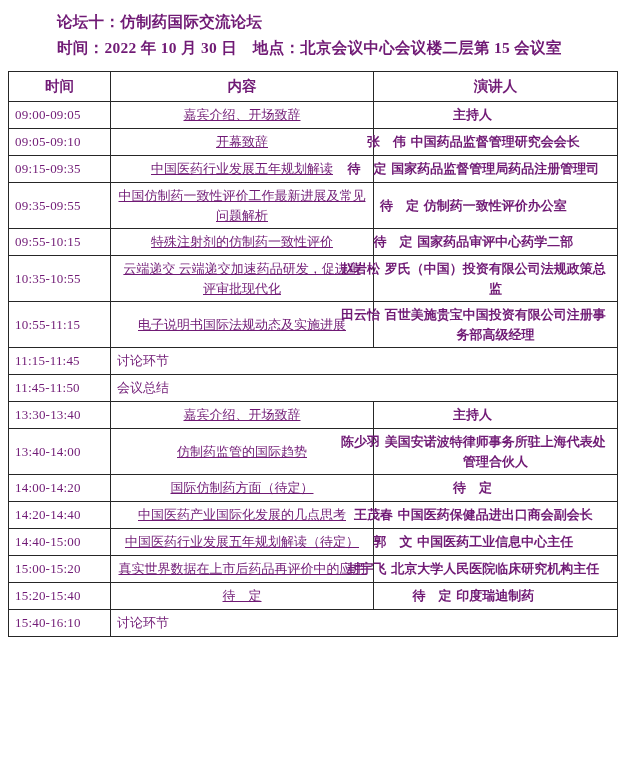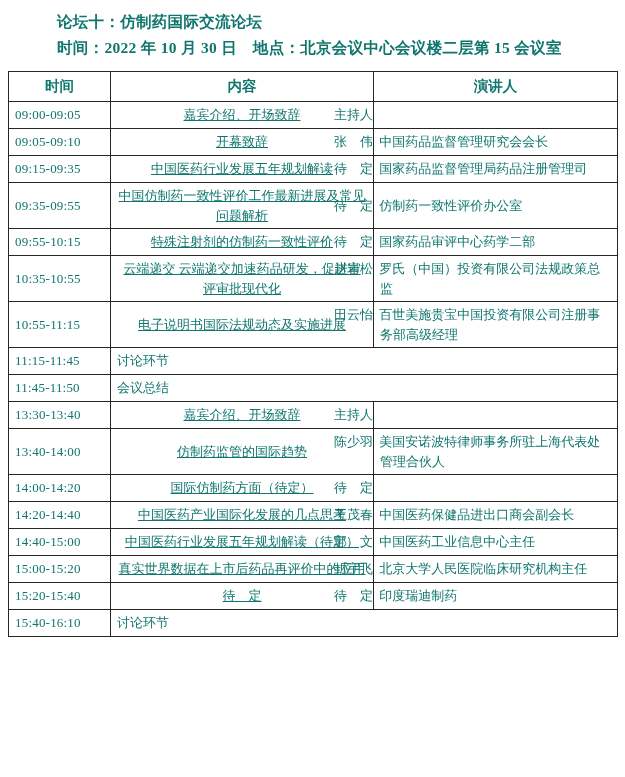--- a/index.html
+++ b/index.html
@@ -3,21 +3,21 @@
 <meta charset="utf-8">
 <style>
   * { box-sizing: border-box; margin: 0; padding: 0; }
   html, body { background: #ffffff; }
   .page {
     position: relative;
     width: 625px;
     height: 777px;
     background: #ffffff;
     font-family: "Liberation Serif", "DejaVu Serif", serif;
-    color: #0f766e;
+    color: #701a75;
     overflow: hidden;
   }
   .titles {
     padding: 9px 10px 0 57px;
   }
   .title-line {
     font-weight: bold;
     font-size: 15.5px;
     line-height: 26px;
     letter-spacing: 0.3px;
@@ -52,23 +52,24 @@
     text-align: left;
     white-space: nowrap;
     font-size: 12.5px;
     letter-spacing: 0.2px;
   }
   .cell-content {
     text-align: center;
     text-decoration: underline;
   }
   .cell-speaker {
-    text-align: left;
+    text-align: center;
     padding-left: 52px;
     text-indent: -46px;
+    font-weight: bold;
   }
   .spk-name {
     display: inline-block;
     min-width: 42px;
     white-space: nowrap;
     text-indent: 0;
   }
   .cell-merged {
     text-align: left;
   }

